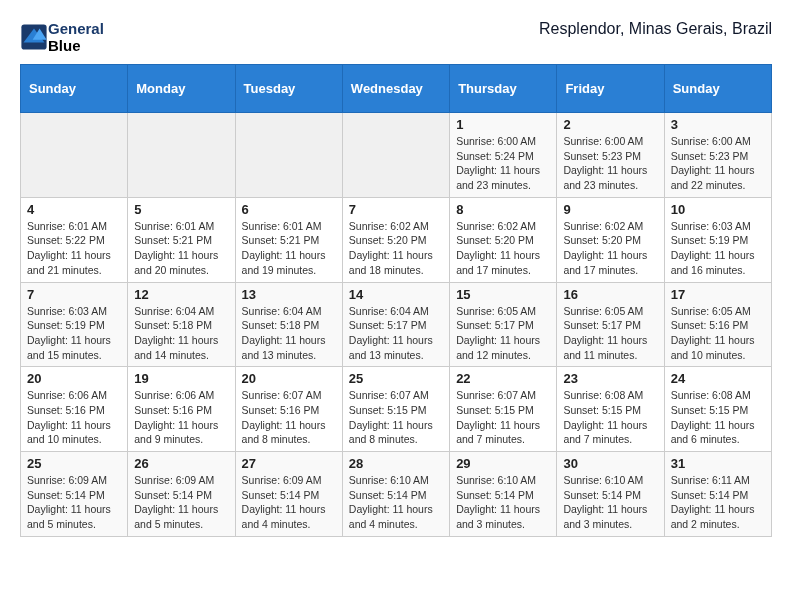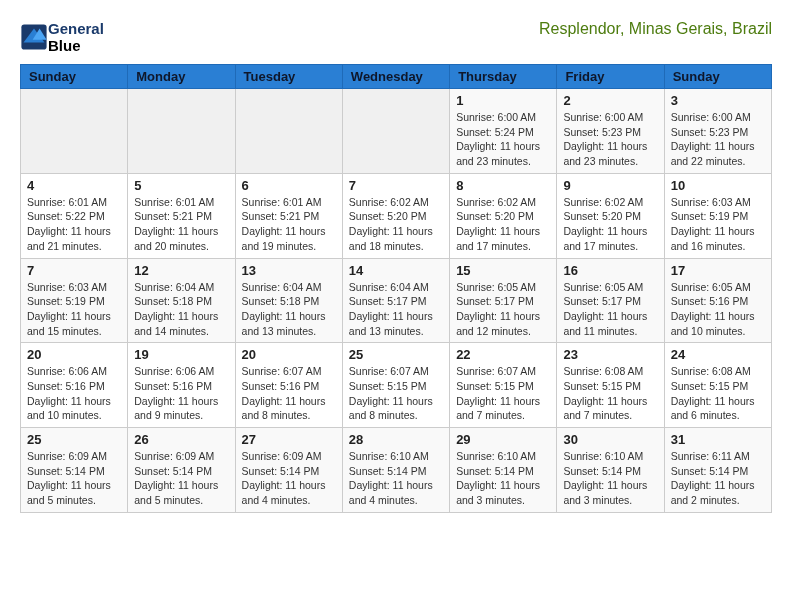--- a/index.html
+++ b/index.html
@@ -27,33 +27,33 @@
     .title-area {
       text-align: right;
     }
     .month-title {
       font-size: 36px;
       font-weight: bold;
       color: #1a3a6b;
     }
     .location-title {
       font-size: 16px;
-      color: #4d7c0f;
+      color: #0f172a;
     }
     table {
       width: 100%;
       border-collapse: collapse;
       border: 1px solid #ccc;
     }
     thead tr th {
       background-color: #2a7fd4;
-      color: #0f172a;
+      color: #ffffff;
       font-size: 13px;
       font-weight: bold;
-      padding: 4px 8px;
+      padding: 16px 8px;
       text-align: left;
       border: 1px solid #1e6ab8;
     }
     tbody tr td {
       vertical-align: top;
       border: 1px solid #ccc;
       padding: 4px 6px;
       width: calc(100% / 7);
       min-height: 80px;
       background: #fff;

